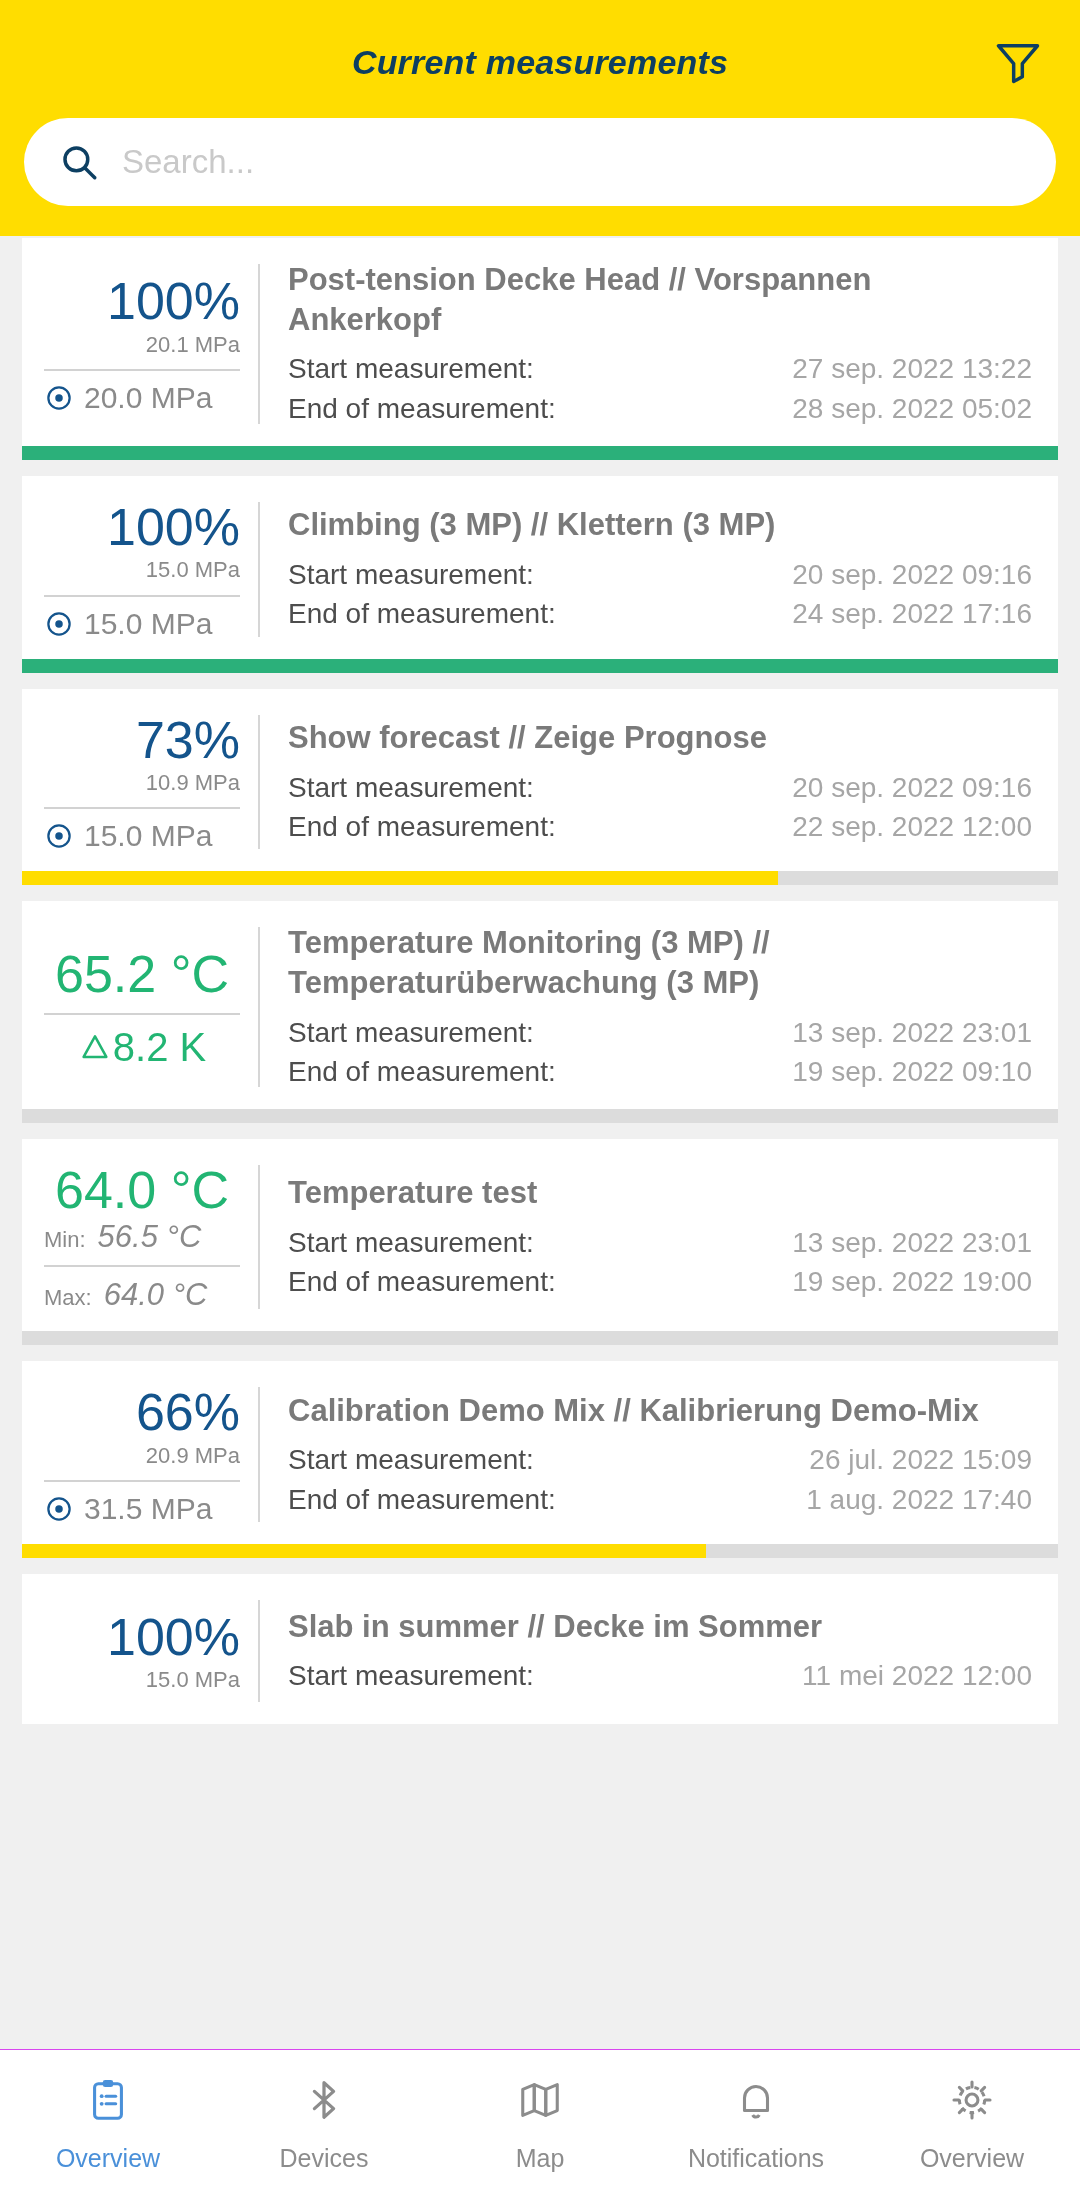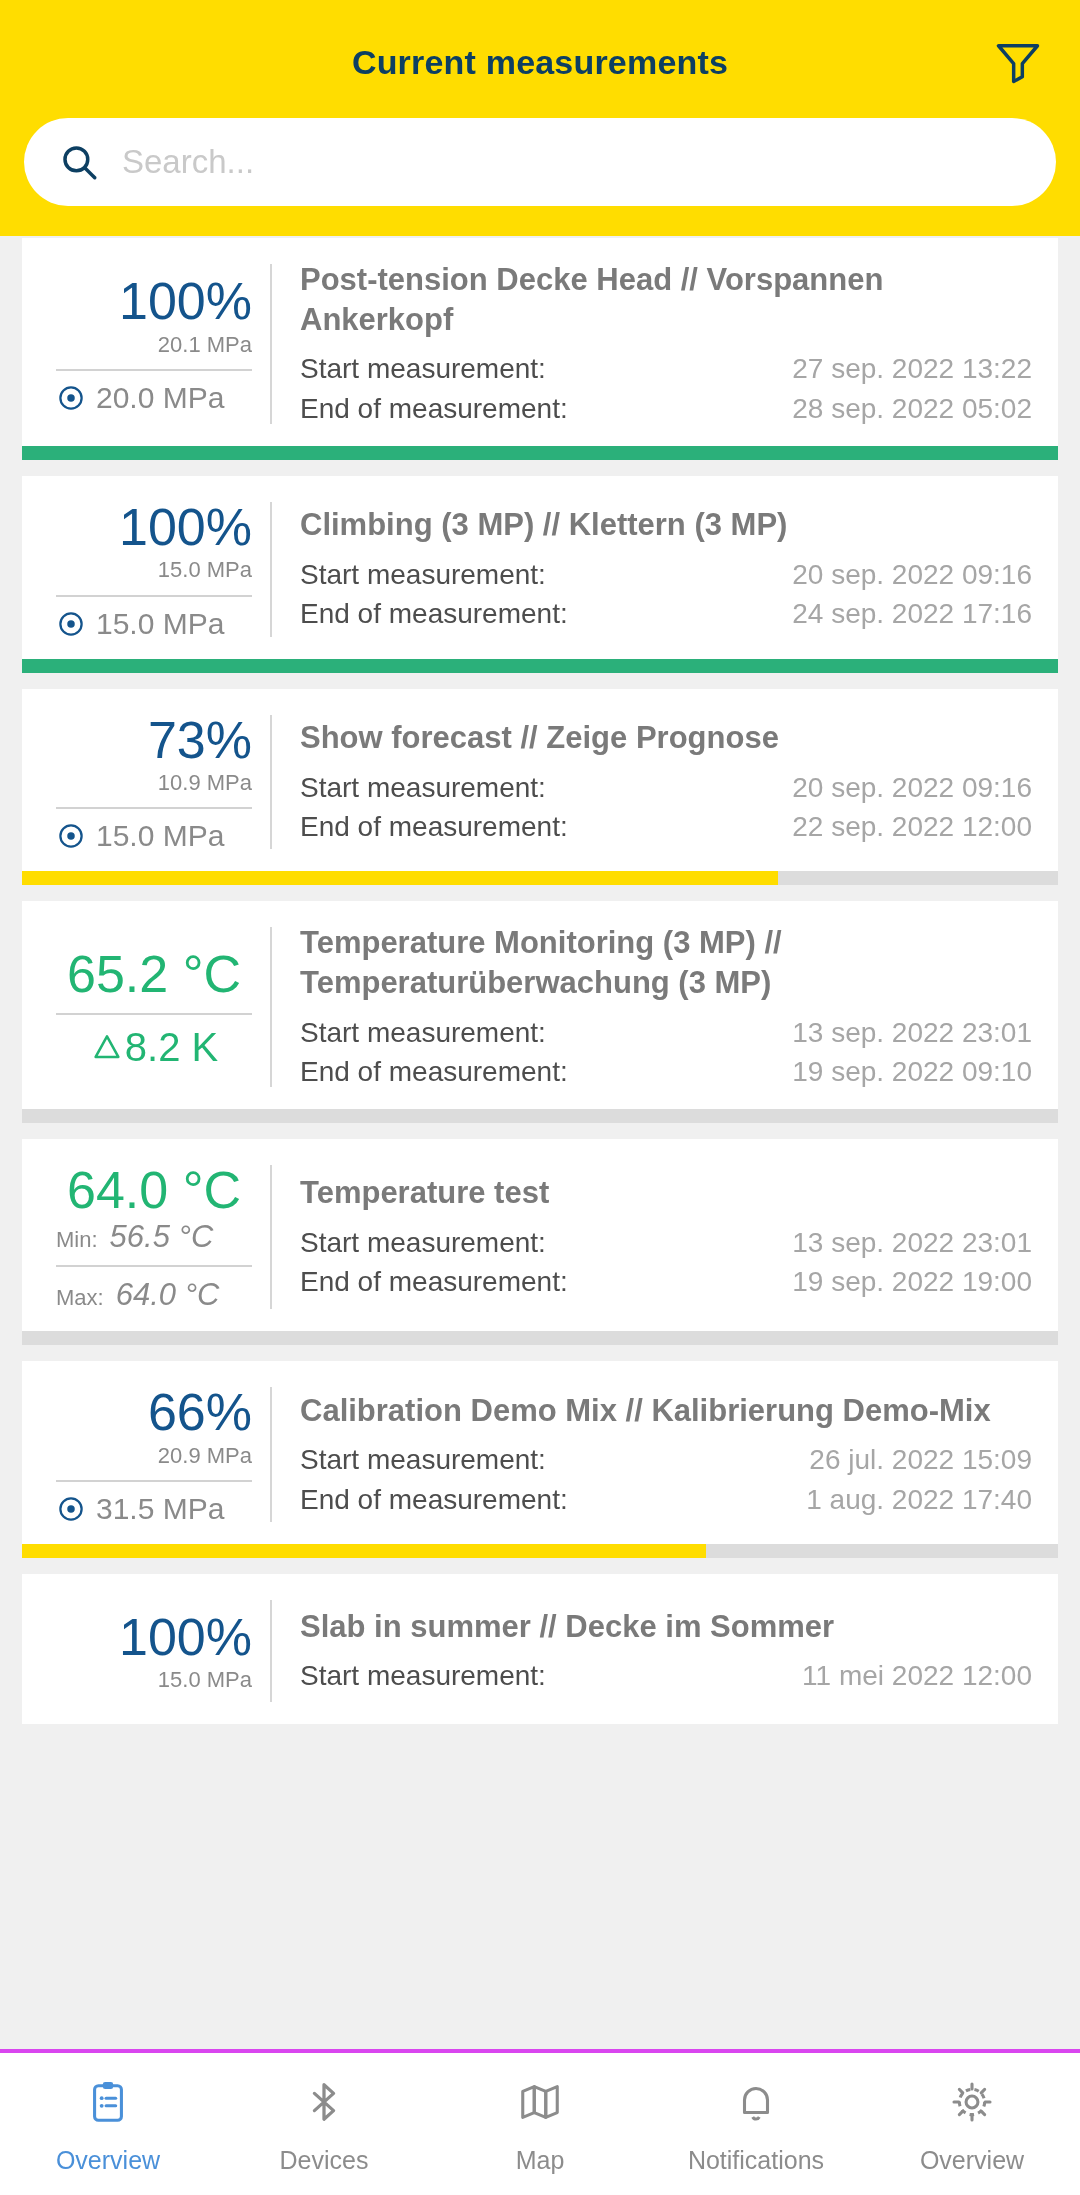--- a/index.html
+++ b/index.html
@@ -15,41 +15,41 @@
   .header {
     background:#ffdd00;
     padding:28px 24px 30px 24px;
     position:relative;
   }
   .header-top {
     display:flex; align-items:center; justify-content:center;
     height:68px; position:relative;
   }
   .header-title {
-    font-size:34px; font-weight:bold; color:#0d3f62; letter-spacing:.2px;
+    font-size:34px; font-weight:bold; color:#0d3f62; letter-spacing:.2px;font-style:italic;
   }
   .filter-btn {
     position:absolute; right:6px; top:50%; transform:translateY(-50%);
     width:64px; height:64px; display:flex; align-items:center; justify-content:center;
   }
   .search-bar {
     margin-top:22px;
     background:#ffffff; border-radius:48px; height:88px;
     display:flex; align-items:center; padding:0 34px; gap:22px;
   }
   .search-placeholder { font-size:33px; color:#c9c9c9; }
 
   
   .list { position:absolute; top:238px; left:0; right:0; bottom:146px; overflow:hidden; }
   .card-wrap { margin:0 0 16px 0; }
   .card {
     background:#ffffff;
     margin:0 22px;
     display:flex;
-    padding:22px 0 18px 12px;
+    padding:22px 0 18px 0;
     min-height:150px;
   }
   .metrics {
     width:236px; flex:0 0 236px;
     padding:0 18px 0 22px;
     display:flex; flex-direction:column; justify-content:center;
   }
   .m-primary {
     font-size:52px; font-weight:400; color:#14548c;
     text-align:right; line-height:1.12; white-space:nowrap;
@@ -79,21 +79,21 @@
   .d-row { display:flex; justify-content:space-between; align-items:baseline; line-height:1.4; }
   .d-key { font-size:28px; color:#4d4d4d; }
   .d-val { font-size:28px; color:#a6a6a6; white-space:nowrap; }
 
   .bar { height:14px; background:#dcdcdc; margin:0 22px; position:relative; overflow:hidden; }
   .bar-fill { height:100%; }
 
   
   .bottomnav {
     position:absolute; left:0; right:0; bottom:0; height:146px;
-    background:#ffffff; border-top:4px solid #d946ef;
+    background:#ffffff; border-top:1px solid #d946ef;
     display:flex; align-items:center;
   }
   .nav-item {
     flex:1; display:flex; flex-direction:column; align-items:center; gap:16px;
   }
   .nav-label { font-size:25px; color:#8c8c8c; }
   .nav-item.active .nav-label { color:#4a90d9; }
   .nav-icon { height:56px; display:flex; align-items:center; justify-content:center; }
 </style>
 </head>

